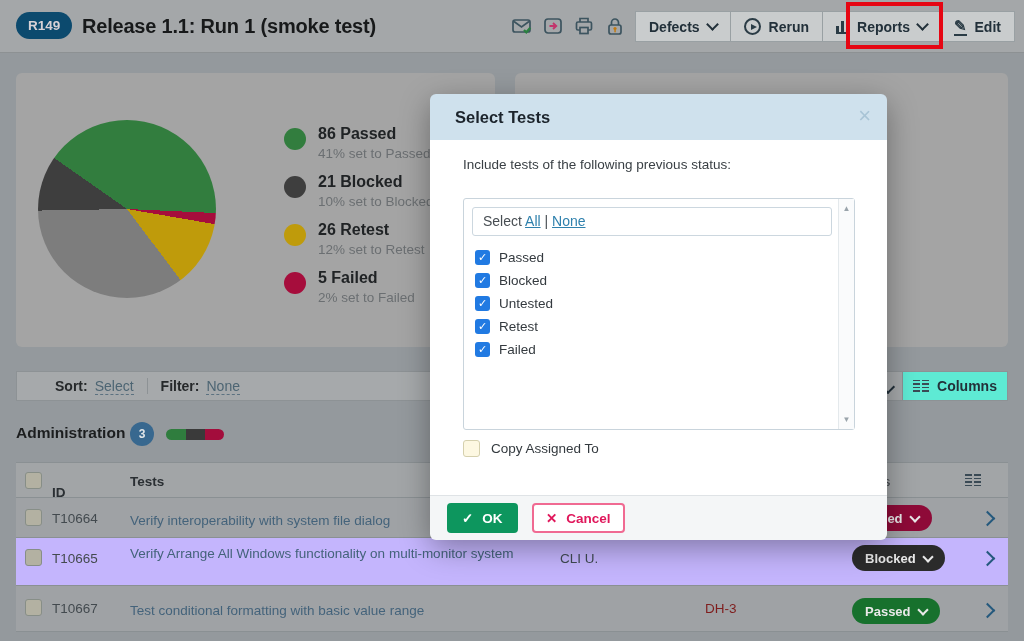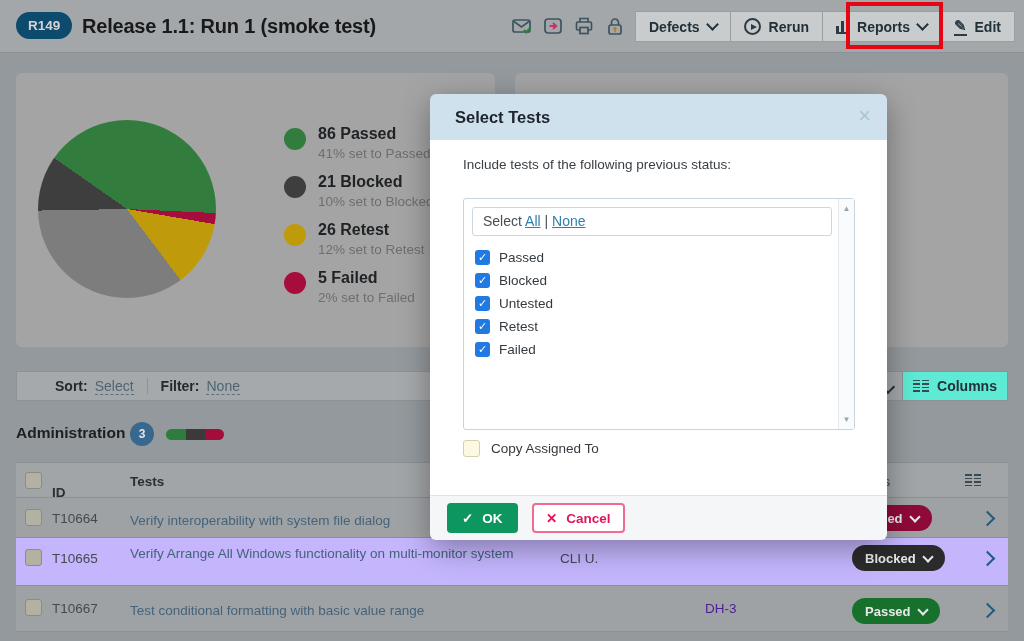--- a/index.html
+++ b/index.html
@@ -66,21 +66,21 @@
   .trow{position:absolute;left:0;width:992px;border-bottom:1px solid #8a9093;box-sizing:border-box;}
   .thead{top:0;height:36px;background:#a2a5a7;border-top:1px solid #8a9093;}
   .tr1{top:36px;height:40px;background:#9fa2a5;}
   .tr2{top:76px;height:48px;background:#c4b5fd;}
   .tr3{top:124px;height:46px;background:#9fa2a5;}
   .cbx{position:absolute;left:9px;width:17px;height:17px;background:#b3b1a2;border:1px solid #878e87;
        border-radius:3px;box-sizing:border-box;cursor:pointer;}
   .cell-id{position:absolute;left:36px;font-size:13.5px;color:#434a4f;}
   .cell-title{position:absolute;left:114px;width:424px;font-size:13.5px;color:#44637b;line-height:1.45;cursor:pointer;}
   .cell-assigned{position:absolute;left:544px;font-size:13.5px;color:#3f4a52;}
-  .cell-defects{position:absolute;left:689px;font-size:13.5px;color:#4c1d95;cursor:pointer;}
+  .cell-defects{position:absolute;left:689px;font-size:13.5px;color:#7f1d1d;cursor:pointer;}
   .th{position:absolute;font-size:13.5px;font-weight:700;color:#2a2f33;}
   .pill{position:absolute;left:836px;height:26px;border-radius:13px;color:#e9e9e9;font-size:13px;font-weight:700;
         display:flex;align-items:center;gap:8px;padding:0 13px;cursor:pointer;}
   .pill .pcaret{width:6px;height:6px;border-right:2px solid #e9e9e9;border-bottom:2px solid #e9e9e9;
         transform:rotate(45deg);margin-top:-3px;}
   .pill-failed{background:#8e0a38;} .pill-blocked{background:#2b2b2b;} .pill-passed{background:#17712d;}
   .rowchev{position:absolute;left:966px;width:9px;height:9px;border-right:2.5px solid #25597d;
         border-bottom:2.5px solid #25597d;transform:rotate(-45deg);cursor:pointer;}
 
   

